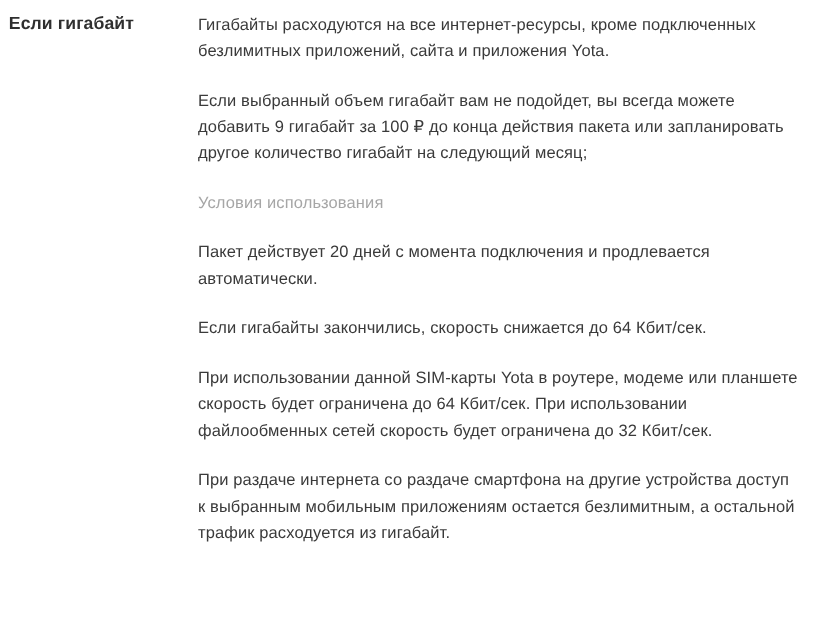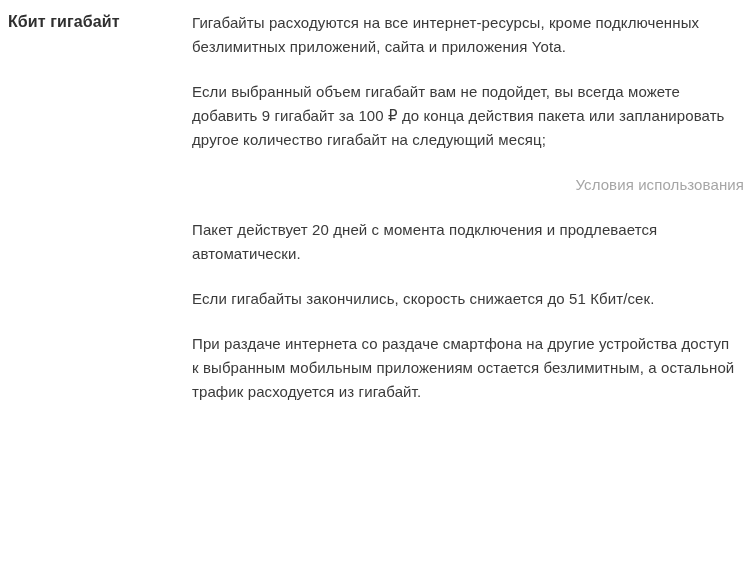--- a/index.html
+++ b/index.html
@@ -29,42 +29,44 @@
   }
   .col-right {
     flex: 1 1 auto;
     min-width: 0;
   }
   .para {
     font-size: 15px;
     line-height: 24px;
     color: #3a3a3a;
     white-space: pre;          
-    margin: 0 0 21px 12px;
+    margin: 0 0 21px 0;
     letter-spacing: 0.1px;
   }
   .para.muted {
     color: #a6a6a6;
-    text-align: right;
   }
 </style>
 </head>
 <body>
 
 <div class="section-row">
   <div class="col-left">
-    <div class="section-heading">Кбит гигабайт</div>
+    <div class="section-heading">Если гигабайт</div>
   </div>
   <div class="col-right">
     <p class="para">Гигабайты расходуются на все интернет-ресурсы, кроме подключенных
 безлимитных приложений, сайта и приложения Yota.</p>
     <p class="para">Если выбранный объем гигабайт вам не подойдет, вы всегда можете
 добавить 9 гигабайт за 100 ₽ до конца действия пакета или запланировать
 другое количество гигабайт на следующий месяц;</p>
     <p class="para muted">Условия использования</p>
     <p class="para">Пакет действует 20 дней с момента подключения и продлевается
 автоматически.</p>
-    <p class="para">Если гигабайты закончились, скорость снижается до 51 Кбит/сек.</p>
+    <p class="para">Если гигабайты закончились, скорость снижается до 64 Кбит/сек.</p>
+    <p class="para">При использовании данной SIM-карты Yota в роутере, модеме или планшете
+скорость будет ограничена до 64 Кбит/сек. При использовании
+файлообменных сетей скорость будет ограничена до 32 Кбит/сек.</p>
     <p class="para">При раздаче интернета со раздаче смартфона на другие устройства доступ
 к выбранным мобильным приложениям остается безлимитным, а остальной
 трафик расходуется из гигабайт.</p>
   </div>
 </div>
 
 </body></html>

